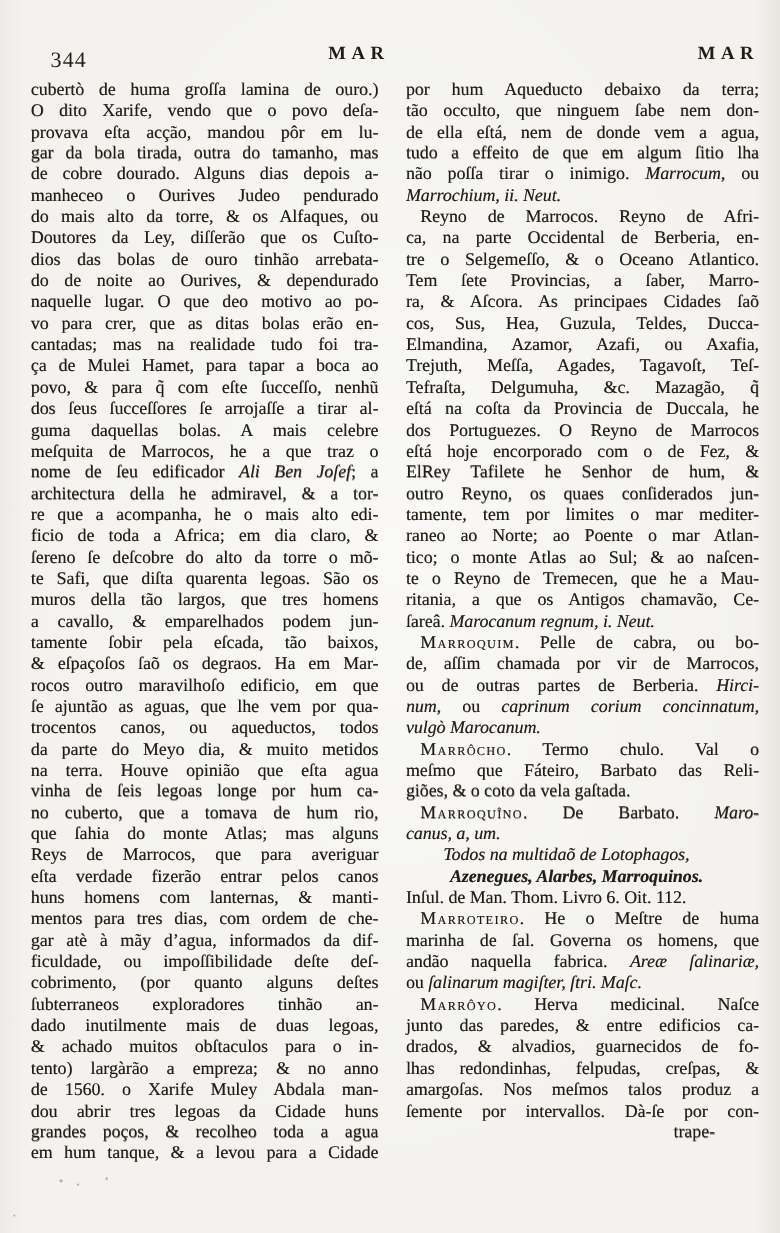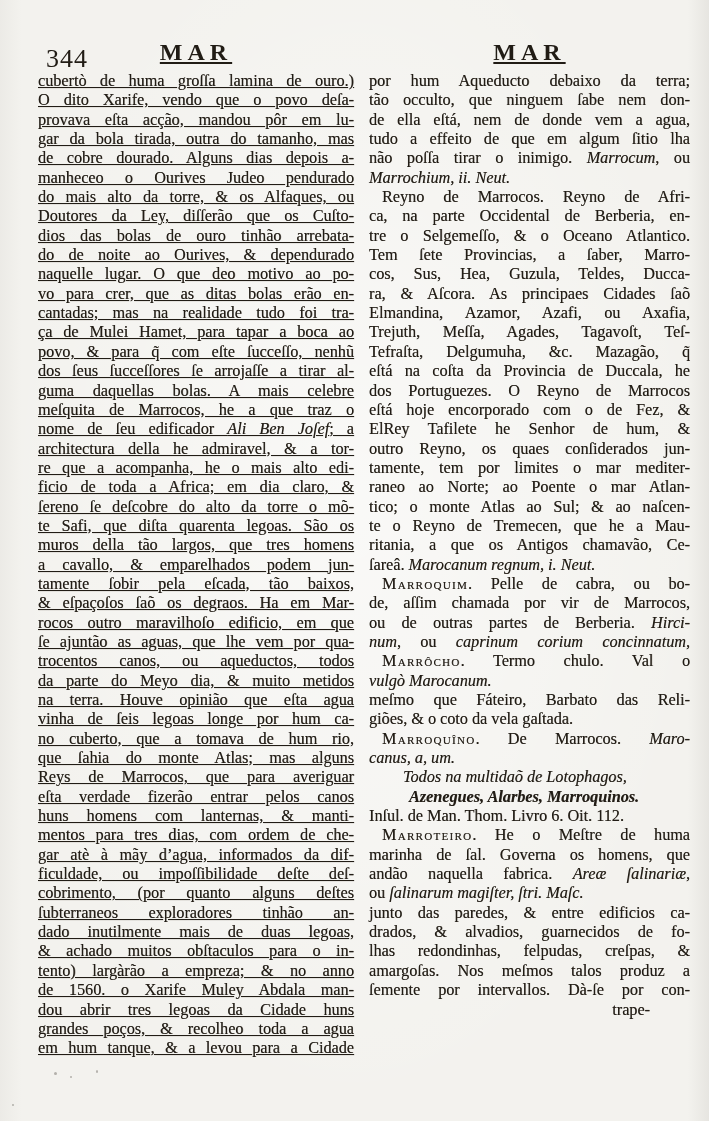--- a/index.html
+++ b/index.html
@@ -11,34 +11,34 @@
   .page{
     position:absolute;inset:0;
     background:
       radial-gradient(ellipse at 50% 45%, rgba(255,255,255,.55) 0%, rgba(255,255,255,0) 70%),
       linear-gradient(90deg, rgba(120,115,105,.06) 0%, rgba(0,0,0,0) 3%, rgba(0,0,0,0) 97%, rgba(120,115,105,.10) 100%),
       #f3f2ee;
     color:#211c15;
   }
   .hdr-num{
     position:absolute;left:46px;top:44px;
-    font-size:26px;letter-spacing:1px;
+    font-size:20px;letter-spacing:1px;
   }
   .hdr-title{
     position:absolute;top:39px;
-    font-size:24px;font-weight:bold;letter-spacing:5px;text-align:center;text-decoration:underline;
+    font-size:17px;font-weight:bold;letter-spacing:5px;text-align:right;
   }
   .hdr-title.l{left:38px;width:316px;}
   .hdr-title.r{left:369px;width:321px;}
   .col{
     position:absolute;top:72px;
     font-size:16.2px;line-height:19.35px;
     text-shadow:0.3px 0.15px 0.2px rgba(35,28,18,.55);
   }
-  .col.l{left:38px;width:316px;text-decoration:underline;}
+  .col.l{left:28px;width:316px;}
   .col.r{left:369px;width:321px;}
   .ln{
     height:19.35px;
     text-align:justify;
     text-align-last:justify;
     -moz-text-align-last:justify;
     white-space:normal;
   }
   .ln.end{text-align-last:left;-moz-text-align-last:left;}
   .ln.ind{text-indent:13px;}
@@ -118,53 +118,54 @@
       <div class="ln"><span class="seg-n">por hum Aqueducto debaixo da terra;</span></div>
       <div class="ln"><span class="seg-n">tão occulto, que ninguem ſabe nem don-</span></div>
       <div class="ln"><span class="seg-n">de ella eſtá, nem de donde vem a agua,</span></div>
       <div class="ln"><span class="seg-n">tudo a effeito de que em algum ſitio lha</span></div>
       <div class="ln"><span class="seg-n">não poſſa tirar o inimigo. </span><span class="seg-i">Marrocum</span><span class="seg-n">, ou</span></div>
       <div class="ln end"><span class="seg-i">Marrochium, ii. Neut.</span></div>
       <div class="ln ind"><span class="seg-n">Reyno de Marrocos. Reyno de Afri-</span></div>
       <div class="ln"><span class="seg-n">ca, na parte Occidental de Berberia, en-</span></div>
       <div class="ln"><span class="seg-n">tre o Selgemeſſo, &amp; o Oceano Atlantico.</span></div>
       <div class="ln"><span class="seg-n">Tem ſete Provincias, a ſaber, Marro-</span></div>
+      <div class="ln"><span class="seg-n">ra, &amp; Aſcora. As principaes Cidades ſaõ</span></div>
       <div class="ln"><span class="seg-n">cos, Sus, Hea, Guzula, Teldes, Ducca-</span></div>
-      <div class="ln"><span class="seg-n">ra, &amp; Aſcora. As principaes Cidades ſaõ</span></div>
       <div class="ln"><span class="seg-n">Elmandina, Azamor, Azafi, ou Axafia,</span></div>
       <div class="ln"><span class="seg-n">Trejuth, Meſſa, Agades, Tagavoſt, Teſ-</span></div>
       <div class="ln"><span class="seg-n">Tefraſta, Delgumuha, &amp;c. Mazagão, q̃</span></div>
       <div class="ln"><span class="seg-n">eſtá na coſta da Provincia de Duccala, he</span></div>
       <div class="ln"><span class="seg-n">dos Portuguezes. O Reyno de Marrocos</span></div>
       <div class="ln"><span class="seg-n">eſtá hoje encorporado com o de Fez, &amp;</span></div>
       <div class="ln"><span class="seg-n">ElRey Tafilete he Senhor de hum, &amp;</span></div>
       <div class="ln"><span class="seg-n">outro Reyno, os quaes conſiderados jun-</span></div>
       <div class="ln"><span class="seg-n">tamente, tem por limites o mar mediter-</span></div>
       <div class="ln"><span class="seg-n">raneo ao Norte; ao Poente o mar Atlan-</span></div>
       <div class="ln"><span class="seg-n">tico; o monte Atlas ao Sul; &amp; ao naſcen-</span></div>
       <div class="ln"><span class="seg-n">te o Reyno de Tremecen, que he a Mau-</span></div>
       <div class="ln"><span class="seg-n">ritania, a que os Antigos chamavão, Ce-</span></div>
       <div class="ln end"><span class="seg-n">ſareâ. </span><span class="seg-i">Marocanum regnum, i. Neut.</span></div>
       <div class="ln ind"><span class="seg-sc">Marroquim</span><span class="seg-n">. Pelle de cabra, ou bo-</span></div>
       <div class="ln"><span class="seg-n">de, aſſim chamada por vir de Marrocos,</span></div>
       <div class="ln"><span class="seg-n">ou de outras partes de Berberia. </span><span class="seg-i">Hirci-</span></div>
       <div class="ln"><span class="seg-i">num</span><span class="seg-n">, ou </span><span class="seg-i">caprinum corium concinnatum,</span></div>
+      <div class="ln end"><span class="seg-i">vulgò Marocanum.</span></div>
       <div class="ln ind"><span class="seg-sc">Marrôcho</span><span class="seg-n">. Termo chulo. Val o</span></div>
-      <div class="ln end"><span class="seg-i">vulgò Marocanum.</span></div>
       <div class="ln"><span class="seg-n">meſmo que Fáteiro, Barbato das Reli-</span></div>
       <div class="ln end"><span class="seg-n">giões, &amp; o coto da vela gaſtada.</span></div>
-      <div class="ln ind"><span class="seg-sc">Marroquîno</span><span class="seg-n">. De Marrocos. </span><span class="seg-i">Maro-</span></div>
+      <div class="ln ind"><span class="seg-sc">Marroquîno</span><span class="seg-n">. De Barbato. </span><span class="seg-i">Maro-</span></div>
       <div class="ln end"><span class="seg-i">canus, a, um.</span></div>
       <div class="ln v1"><span class="seg-i">Todos na multidaõ de Lotophagos,</span></div>
       <div class="ln v2"><span class="seg-i">Azenegues, Alarbes, Marroquinos.</span></div>
       <div class="ln end"><span class="seg-n">Inſul. de Man. Thom. Livro 6. Oit. 112.</span></div>
       <div class="ln ind"><span class="seg-sc">Marroteiro</span><span class="seg-n">. He o Meſtre de huma</span></div>
       <div class="ln"><span class="seg-n">marinha de ſal. Governa os homens, que</span></div>
       <div class="ln"><span class="seg-n">andão naquella fabrica. </span><span class="seg-i">Areæ ſalinariæ,</span></div>
       <div class="ln end"><span class="seg-n">ou </span><span class="seg-i">ſalinarum magiſter, ſtri. Maſc.</span></div>
+      <div class="ln ind"><span class="seg-sc">Marrôyo</span><span class="seg-n">. Herva medicinal. Naſce</span></div>
       <div class="ln"><span class="seg-n">junto das paredes, &amp; entre edificios ca-</span></div>
       <div class="ln"><span class="seg-n">drados, &amp; alvadios, guarnecidos de fo-</span></div>
       <div class="ln"><span class="seg-n">lhas redondinhas, felpudas, creſpas, &amp;</span></div>
       <div class="ln"><span class="seg-n">amargoſas. Nos meſmos talos produz a</span></div>
       <div class="ln"><span class="seg-n">ſemente por intervallos. Dà-ſe por con-</span></div>
       <div class="ln cw"><span class="seg-n">trape-</span></div>
     </div>
   <div class="speckle sp1"></div>
   <div class="speckle sp2"></div>
   <div class="speckle sp3"></div>

